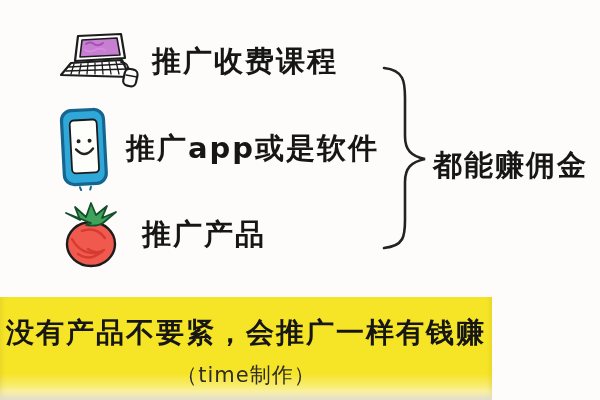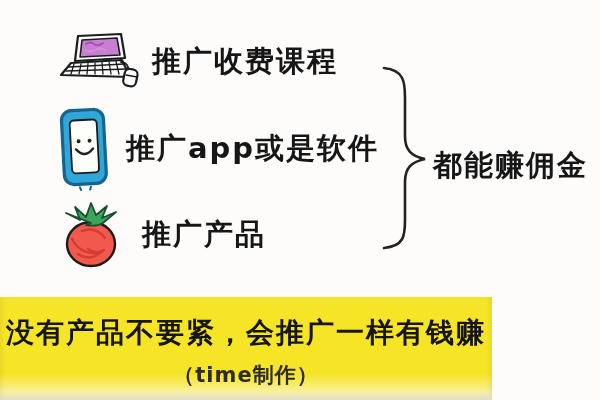--- a/index.html
+++ b/index.html
@@ -55,21 +55,21 @@
     margin-top:17px;
     font-size:28px;
     font-weight:700;
     letter-spacing:2px;
     color:#161616;
     white-space:nowrap;
   }
   .banner-credit{
     margin-top:9px;
     font-size:21px;
-    font-weight:700;
+    font-weight:400;
     letter-spacing:1px;
     color:#2E2C28;
   }
 </style>
 </head>
 <body>
 
 <div class="canvas">
 
   <div class="row row-app">

